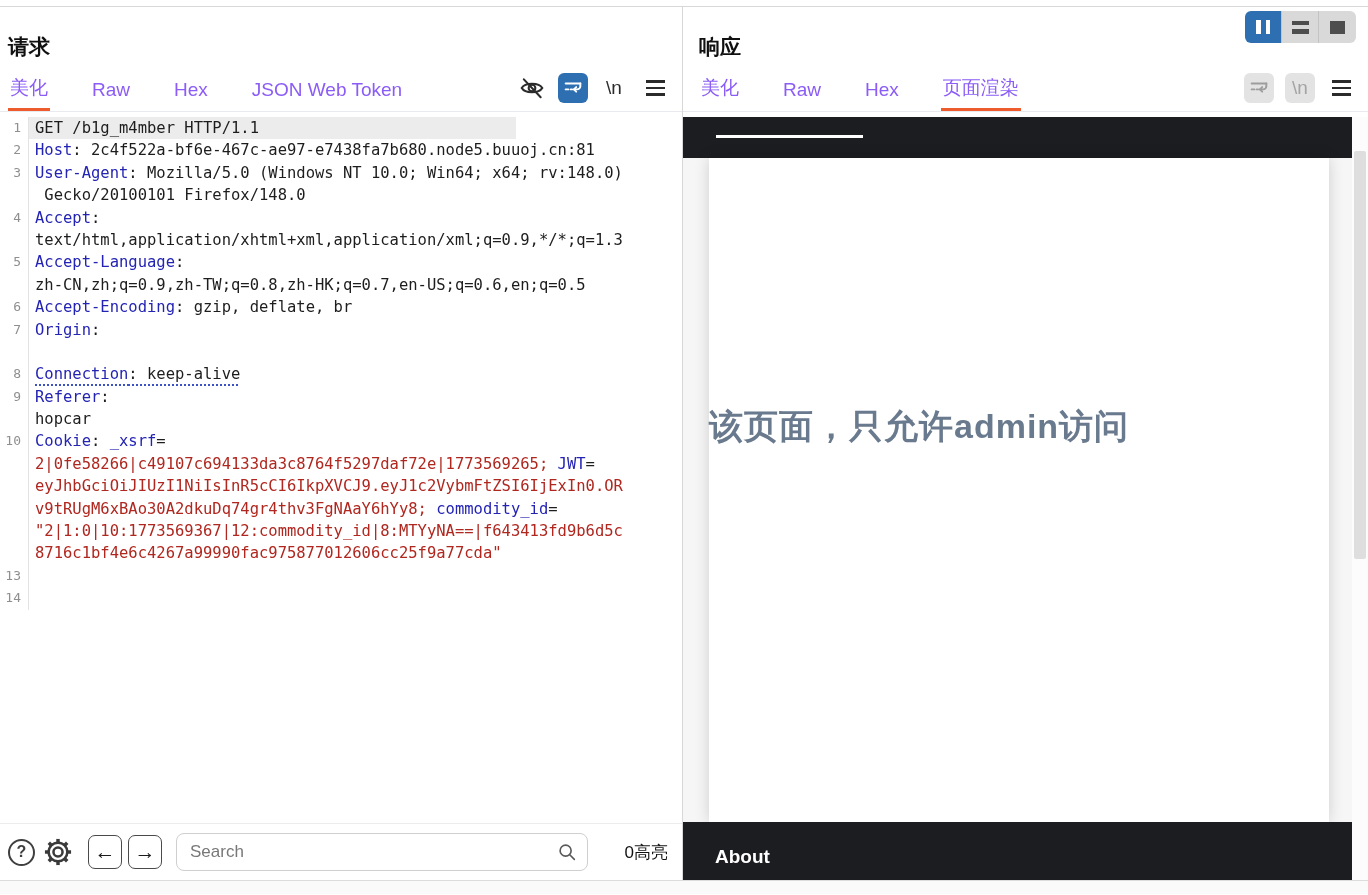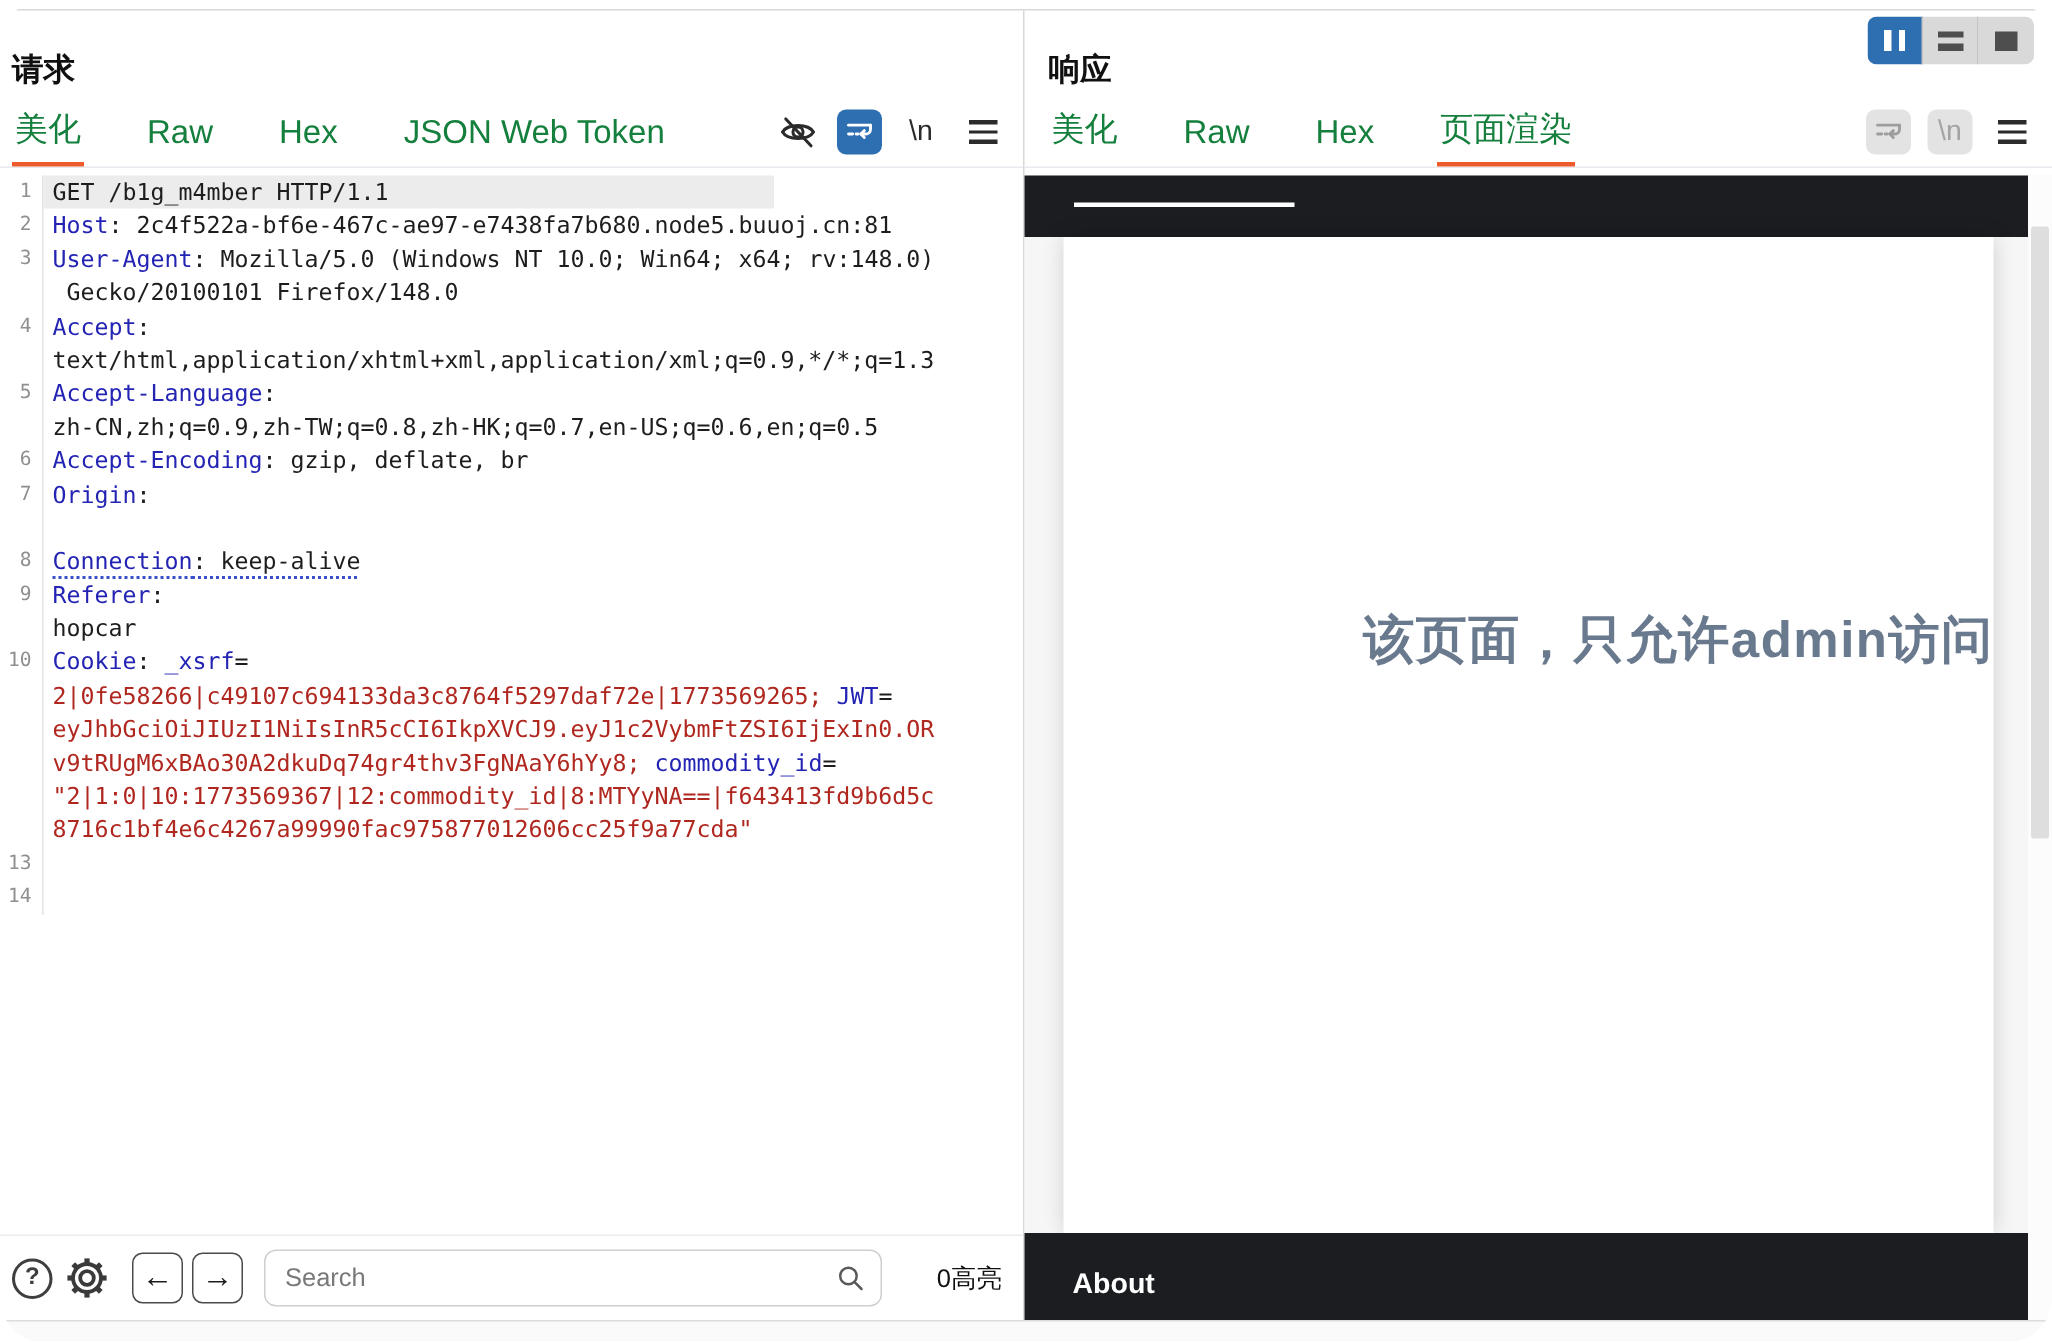--- a/index.html
+++ b/index.html
@@ -1,34 +1,34 @@
 <!DOCTYPE html>
 <html><head>
 <meta charset="utf-8">
 <style>
   * { box-sizing: border-box; }
   html,body { margin:0; padding:0; background:#fff; }
   .app {
     position:relative; width:1368px; height:895px; overflow:hidden;
-    font-family:"Liberation Sans","DejaVu Sans",sans-serif; color:#1d1d1d; background:#fff;border-radius:30px;
+    font-family:"Liberation Sans","DejaVu Sans",sans-serif; color:#1d1d1d; background:#fff;
   }
   .topstrip { height:7px; border-bottom:1px solid #d8d8d8; background:#fff; }
   .main { display:flex; height:873px; }
   .bottomstrip { height:14px; border-top:1px solid #dcdcdc; background:#fafafa; }
 
   .panel { position:relative; }
   .panel-left { width:683px; border-right:1px solid #d8d8d8; }
   .panel-right { flex:1; }
 
   .p-title { margin:26px 0 0 8px; font-size:21px; font-weight:bold; line-height:28px; color:#101010; }
   .panel-right .p-title { margin-left:16px; }
 
   .tabbar { display:flex; align-items:flex-end; height:51px; padding:0 12px 0 8px; border-bottom:1px solid #e9e9f0; }
   .panel-right .tabbar { padding-left:16px; }
-  .tab { margin-right:40px; font-size:22px; color:#15803d; padding:0 2px 10px; cursor:default; }
+  .tab { margin-right:40px; font-size:19px; color:#8b5cf6; padding:0 2px 10px; cursor:default; }
   .tab.active { padding-bottom:7px; border-bottom:3px solid #ee5b2c; }
   .tab-icons { margin-left:auto; display:flex; align-items:center; gap:11px; padding-bottom:8px; }
 
   .iconbtn { width:30px; height:30px; display:flex; align-items:center; justify-content:center; border-radius:6px; }
   .iconbtn.bluebg { background:#2e6fb2; }
   .iconbtn.graybg { background:#e3e3e3; }
   .nl-label { font-size:19px; color:#2b2b2b; font-family:"Liberation Sans",sans-serif; }
   .nl-label.dis { color:#a3a3a3; }
   .burger { display:flex; flex-direction:column; gap:4px; }
   .burger i { display:block; width:19px; height:2.6px; background:#2b2b2b; }
@@ -69,21 +69,21 @@
   .eq-bars { display:flex; flex-direction:column; gap:4px; }
   .eq-bars i { display:block; width:17px; height:4.5px; background:#4e4e4e; }
   .stop-square { width:15px; height:13px; background:#4e4e4e; }
 
   
   .browser { position:absolute; left:0; right:0; top:110px; bottom:0; background:#f6f6f6; }
   .rnav { position:absolute; left:0; right:16px; top:0; height:41px; background:#1b1d20; }
   .rnav-line { position:absolute; left:33px; top:18px; width:147px; height:3px; background:#fff; }
   .rcontainer { position:absolute; left:26px; width:620px; top:41px; height:664px; background:#fff;
                 box-shadow:0 0 14px rgba(0,0,0,0.16); }
-  .rmessage { margin-top:246px; text-align:right; font-size:34px; font-weight:bold; color:#6a7a8e; letter-spacing:1px; }
+  .rmessage { margin-top:246px; text-align:left; font-size:34px; font-weight:bold; color:#6a7a8e; letter-spacing:1px; }
   .rfooter { position:absolute; left:0; right:16px; top:705px; height:58px; background:#1b1d20; }
   .rfooter-link { position:absolute; left:32px; bottom:12px; color:#fff; font-weight:bold; font-size:19px; }
   .rscrollbar { position:absolute; right:0; top:0; bottom:0; width:16px; background:#fcfcfc; }
   .rthumb { position:absolute; left:2px; right:2px; top:34px; height:408px; background:#dedede; border-radius:2px; }
 
   svg { display:block; }
 </style>
 </head>
 <body>
 

